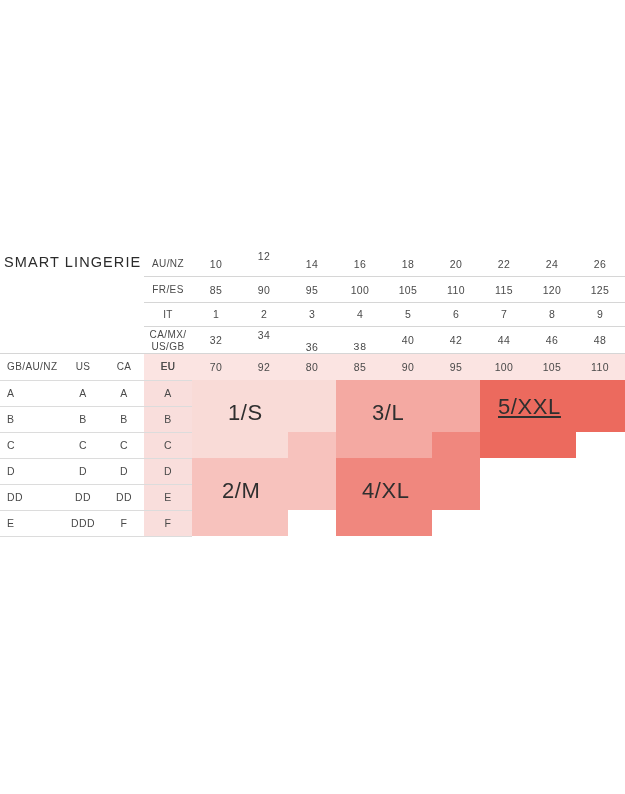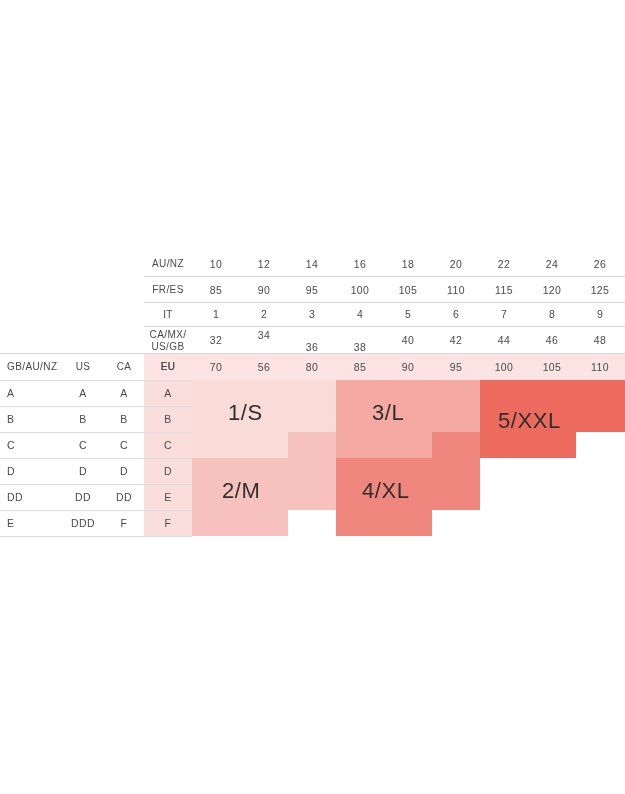--- a/index.html
+++ b/index.html
@@ -37,20 +37,21 @@
     position:absolute;display:flex;align-items:center;
     font-size:22px;color:#2f2f2f;letter-spacing:.6px;
     font-weight:400;white-space:nowrap;
   }
 </style>
 </head>
 <body>
 
 <div id="chart-root">
 
+  <div id="brand-title">SMART LINGERIE</div>
 
   <div class="tint" style="left:144px;top:354px;width:481px;height:26px;"></div>
 
   <div class="tint tint-eu-col" style="left:144px;top:380px;width:48px;height:156px;"></div>
 
   <div class="sizeblock" style="left:192px;top:380px;width:144px;height:52px;background:#f9dbd7;"></div>
   <div class="sizeblock" style="left:192px;top:432px;width:96px;height:26px;background:#f9dbd7;"></div>
   <div class="blocklabel" style="left:228px;top:402px;height:22px;">1/S</div>
 
   <div class="sizeblock" style="left:288px;top:432px;width:48px;height:26px;background:#f7c2bd;"></div>
@@ -62,21 +63,21 @@
   <div class="sizeblock" style="left:336px;top:432px;width:96px;height:26px;background:#f4a9a2;"></div>
   <div class="blocklabel" style="left:372px;top:402px;height:22px;">3/L</div>
 
   <div class="sizeblock" style="left:432px;top:432px;width:48px;height:26px;background:#f0877e;"></div>
   <div class="sizeblock" style="left:336px;top:458px;width:144px;height:52px;background:#f0877e;"></div>
   <div class="sizeblock" style="left:336px;top:510px;width:96px;height:26px;background:#f0877e;"></div>
   <div class="blocklabel" style="left:362px;top:480px;height:22px;">4/XL</div>
 
   <div class="sizeblock" style="left:480px;top:380px;width:145px;height:52px;background:#ec6a5e;"></div>
   <div class="sizeblock" style="left:480px;top:432px;width:96px;height:26px;background:#ec6a5e;"></div>
-  <div class="blocklabel" style="left:498px;top:410px;height:22px;">5/XXL</div>
+  <div class="blocklabel" style="left:498px;top:396px;height:22px;text-decoration:underline;">5/XXL</div>
 
   <div class="rule" style="left:144px;top:276px;width:481px;"></div>
   <div class="rule" style="left:144px;top:302px;width:481px;"></div>
   <div class="rule" style="left:144px;top:326px;width:481px;"></div>
   <div class="rule" style="left:144px;top:353px;width:481px;"></div>
 
   <div class="rule" style="left:0px;top:353px;width:192px;"></div>
   <div class="rule thin" style="left:0px;top:380px;width:192px;"></div>
   <div class="rule thin" style="left:0px;top:406px;width:192px;"></div>
   <div class="rule thin" style="left:0px;top:432px;width:192px;"></div>
@@ -86,21 +87,21 @@
   <div class="rule thin" style="left:0px;top:536px;width:192px;"></div>
 
   <div class="cell label" style="left:144px;top:252px;width:48px;height:24px;">AU/NZ</div>
   <div class="cell label" style="left:144px;top:278px;width:48px;height:24px;">FR/ES</div>
   <div class="cell label" style="left:144px;top:303px;width:48px;height:23px;text-align:center;">IT</div>
   <div class="cell label" style="left:144px;top:328px;width:48px;height:25px;">CA/MX/
 US/GB</div>
   <div class="cell label" style="left:144px;top:354px;width:48px;height:26px;">EU</div>
 
   <div class="cell" style="left:192px;top:252px;width:48px;height:24px;">10</div>
-  <div class="cell" style="left:240px;top:252px;width:48px;height:24px;">12</div>
+  <div class="cell" style="left:240px;top:244px;width:48px;height:24px;">12</div>
   <div class="cell" style="left:288px;top:252px;width:48px;height:24px;">14</div>
   <div class="cell" style="left:336px;top:252px;width:48px;height:24px;">16</div>
   <div class="cell" style="left:384px;top:252px;width:48px;height:24px;">18</div>
   <div class="cell" style="left:432px;top:252px;width:48px;height:24px;">20</div>
   <div class="cell" style="left:480px;top:252px;width:48px;height:24px;">22</div>
   <div class="cell" style="left:528px;top:252px;width:48px;height:24px;text-align:center;">24</div>
   <div class="cell" style="left:576px;top:252px;width:48px;height:24px;">26</div>
 
   <div class="cell" style="left:192px;top:278px;width:48px;height:24px;">85</div>
   <div class="cell" style="left:240px;top:278px;width:48px;height:24px;">90</div>
@@ -118,29 +119,29 @@
   <div class="cell" style="left:336px;top:303px;width:48px;height:23px;">4</div>
   <div class="cell" style="left:384px;top:303px;width:48px;height:23px;">5</div>
   <div class="cell" style="left:432px;top:303px;width:48px;height:23px;">6</div>
   <div class="cell" style="left:480px;top:303px;width:48px;height:23px;">7</div>
   <div class="cell" style="left:528px;top:303px;width:48px;height:23px;">8</div>
   <div class="cell" style="left:576px;top:303px;width:48px;height:23px;">9</div>
 
   <div class="cell" style="left:192px;top:328px;width:48px;height:25px;">32</div>
   <div class="cell" style="left:240px;top:328px;width:48px;height:14px;">34</div>
   <div class="cell" style="left:288px;top:328px;width:48px;height:38px;">36</div>
-  <div class="cell" style="left:336px;top:328px;width:48px;height:38px;">38</div>
+  <div class="cell" style="left:336px;top:328px;width:48px;height:38px;font-family:Liberation Mono, monospace;">38</div>
   <div class="cell" style="left:384px;top:328px;width:48px;height:25px;">40</div>
   <div class="cell" style="left:432px;top:328px;width:48px;height:25px;">42</div>
   <div class="cell" style="left:480px;top:328px;width:48px;height:25px;">44</div>
   <div class="cell" style="left:528px;top:328px;width:48px;height:25px;">46</div>
   <div class="cell" style="left:576px;top:328px;width:48px;height:25px;">48</div>
 
   <div class="cell" style="left:192px;top:354px;width:48px;height:26px;">70</div>
-  <div class="cell" style="left:240px;top:354px;width:48px;height:26px;">56</div>
+  <div class="cell" style="left:240px;top:354px;width:48px;height:26px;">92</div>
   <div class="cell" style="left:288px;top:354px;width:48px;height:26px;">80</div>
   <div class="cell" style="left:336px;top:354px;width:48px;height:26px;">85</div>
   <div class="cell" style="left:384px;top:354px;width:48px;height:26px;">90</div>
   <div class="cell" style="left:432px;top:354px;width:48px;height:26px;">95</div>
   <div class="cell" style="left:480px;top:354px;width:48px;height:26px;">100</div>
   <div class="cell" style="left:528px;top:354px;width:48px;height:26px;">105</div>
   <div class="cell" style="left:576px;top:354px;width:48px;height:26px;">110</div>
 
   <div class="cell label" style="left:2px;top:354px;width:60px;height:26px;justify-content:flex-start;padding-left:5px;">GB/AU/NZ</div>
   <div class="cell label" style="left:62px;top:354px;width:42px;height:26px;">US</div>

